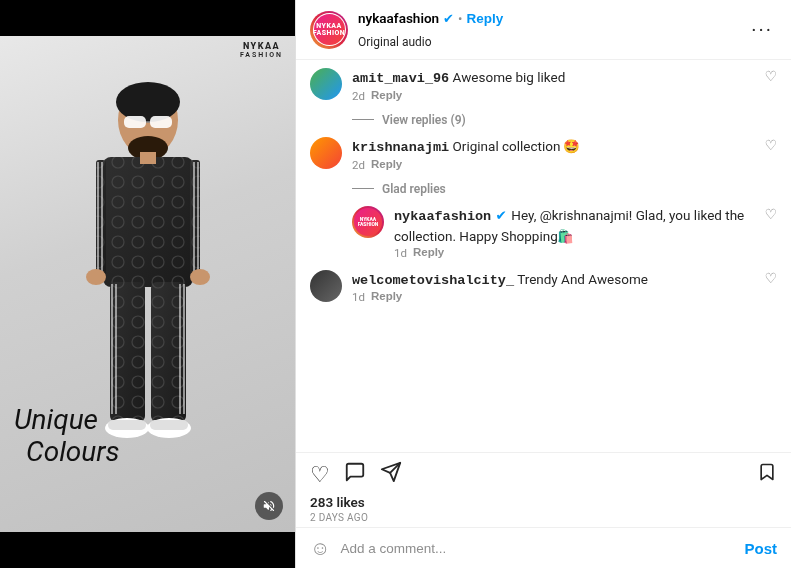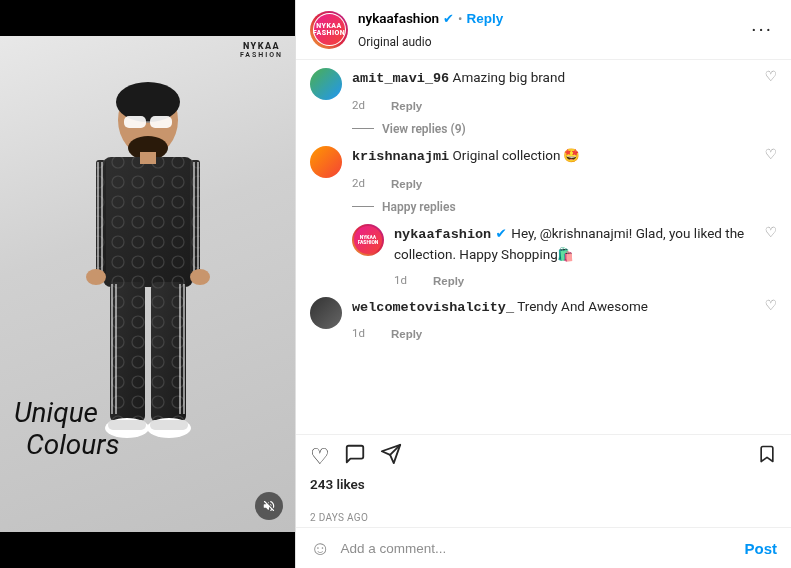--- a/index.html
+++ b/index.html
@@ -73,21 +73,21 @@
       bottom: 36px;
       background: linear-gradient(160deg, #e8e8e8 0%, #d0d0d0 40%, #c0c0c0 100%);
       display: flex;
       align-items: center;
       justify-content: center;
       overflow: hidden;
     }
 
     .unique-colours-text {
       position: absolute;
-      bottom: 107px;
+      bottom: 100px;
       left: 14px;
       z-index: 5;
     }
 
     .unique-colours-text .line1 {
       font-size: 28px;
       font-style: italic;
       color: #111;
       font-weight: 400;
       line-height: 1.15;
@@ -286,23 +286,23 @@
       line-height: 1.4;
     }
 
     .comment-username {
       font-weight: 600;
       font-family: Liberation Mono, monospace;
     }
 
     .comment-meta {
       display: flex;
-      align-items: flex-end;
-      gap: 26px;
-      margin-top: 9px;
+      align-items: flex-start;
+      gap: 6px;
+      margin-top: 0;
     }
 
     .comment-time {
       font-size: 11.5px;
       color: #8e8e8e;
     }
 
     .comment-reply-btn {
       font-size: 11.5px;
       font-weight: 600;
@@ -373,21 +373,21 @@
     .likes-count {
       font-size: 13.5px;
       font-weight: 600;
       color: #262626;
     }
 
     .post-date {
       font-size: 10px;
       color: #8e8e8e;
       text-transform: uppercase;
-      margin-top: 20px;
+      margin-top: 2px;
       letter-spacing: 0.3px;
     }
 
     
     .add-comment-bar {
       display: flex;
       align-items: center;
       padding: 8px 14px;
       border-top: 1px solid #efefef;
     }
@@ -531,21 +531,21 @@
     <div class="more-btn">···</div>
   </div>
 
   <div class="comments-section">
 
     <div class="comment-item">
       <div class="comment-avatar green-bg"></div>
       <div class="comment-body">
         <div class="comment-text">
           <span class="comment-username">amit_mavi_96</span>
-          <span> Amazing big brand</span>
+          <span> Awesome big liked</span>
         </div>
         <div class="comment-meta">
           <span class="comment-time">2d</span>
           <button class="comment-reply-btn">Reply</button>
         </div>
       </div>
       <span class="comment-like">♡</span>
     </div>
 
     <div class="view-replies-row">
@@ -563,21 +563,21 @@
         <div class="comment-meta">
           <span class="comment-time">2d</span>
           <button class="comment-reply-btn">Reply</button>
         </div>
       </div>
       <span class="comment-like">♡</span>
     </div>
 
     <div class="hide-replies-row">
       <div class="dash-line"></div>
-      <span class="view-replies-text">Happy replies</span>
+      <span class="view-replies-text">Glad replies</span>
     </div>
 
     <div class="reply-indent">
       <div class="comment-item">
         <div class="comment-avatar nykaa-reply">
           <div class="avatar-inner-sm" style="width:100%;height:100%;border-radius:50%;background:linear-gradient(135deg,#e91e8c,#f44336);display:flex;align-items:center;justify-content:center;">
             <span style="font-size:5px;font-weight:800;color:#fff;text-align:center;line-height:1;">NYKAA<br>FASHION</span>
           </div>
         </div>
         <div class="comment-body">
@@ -625,21 +625,21 @@
           <line x1="22" y1="2" x2="11" y2="13"></line>
           <polygon points="22 2 15 22 11 13 2 9 22 2"></polygon>
         </svg>
       </span>
       <span class="save-icon">
         <svg width="20" height="22" viewBox="0 0 24 24" fill="none" stroke="#262626" stroke-width="2" stroke-linecap="round" stroke-linejoin="round">
           <path d="M19 21l-7-5-7 5V5a2 2 0 012-2h10a2 2 0 012 2z"></path>
         </svg>
       </span>
     </div>
-    <div class="likes-count">243 likes</div>
+    <div class="likes-count">283 likes</div>
     <div class="post-date">2 DAYS AGO</div>
   </div>
 
   <div class="add-comment-bar">
     <span class="emoji-btn">☺</span>
     <input class="comment-input" type="text" placeholder="Add a comment..." style="">
     <button class="post-btn">Post</button>
   </div>
 
 </div>

